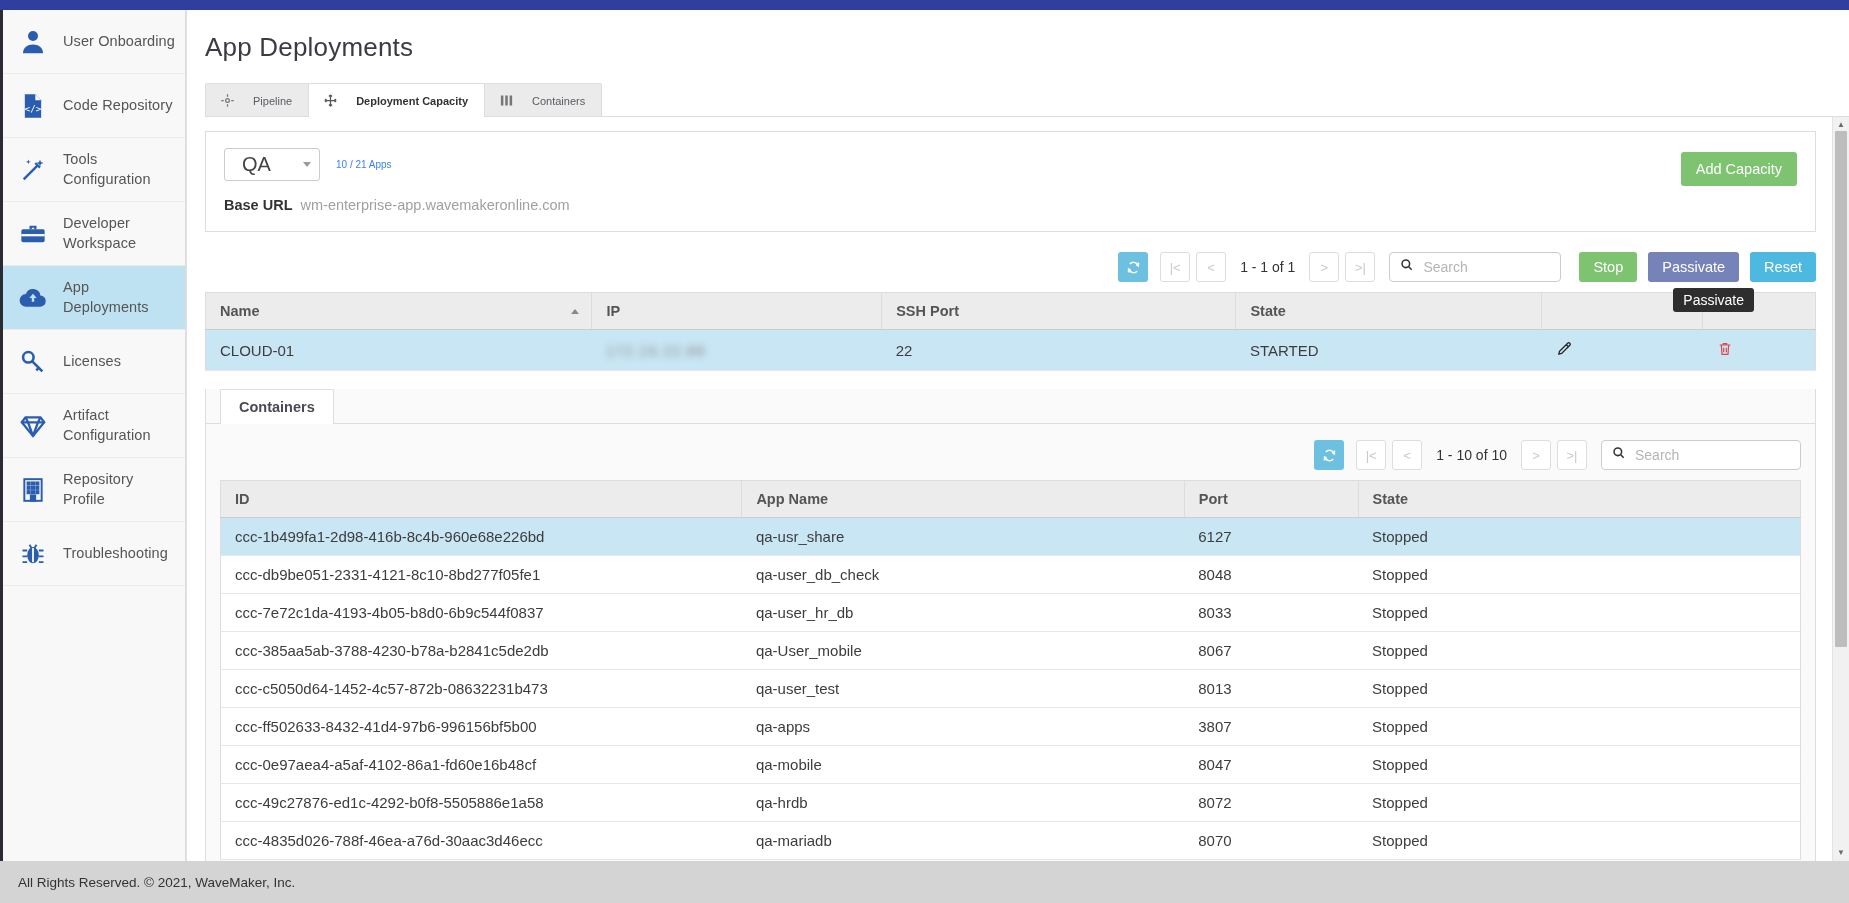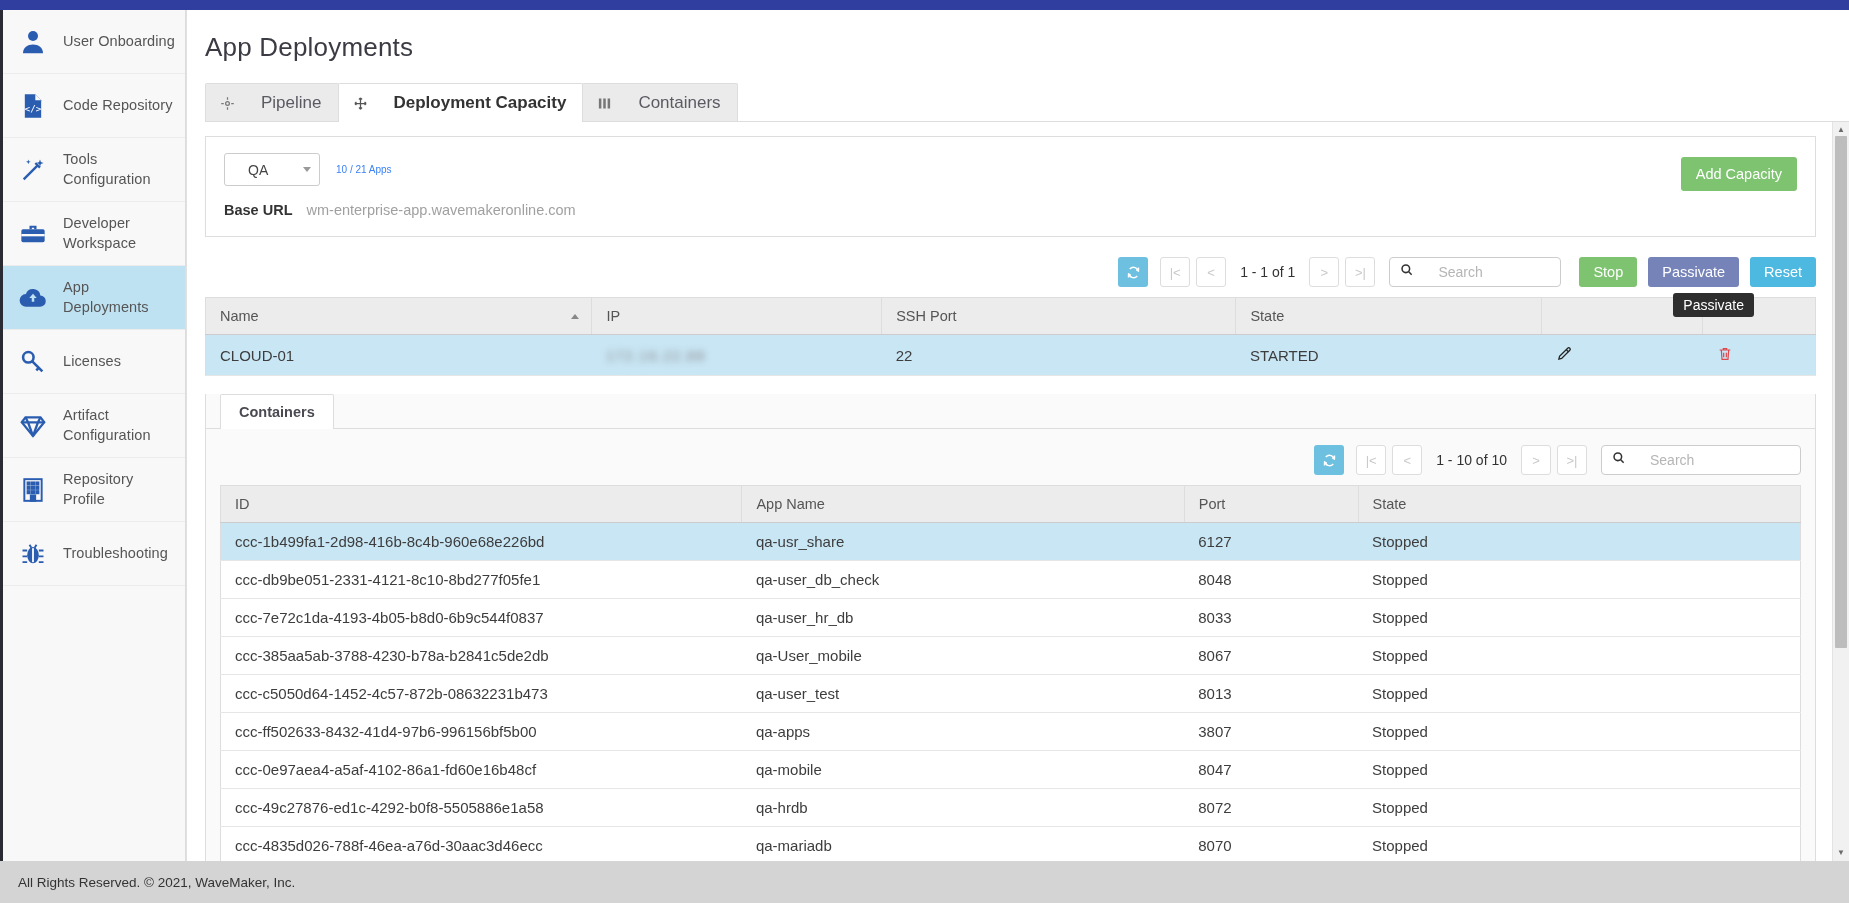--- a/index.html
+++ b/index.html
@@ -58,26 +58,26 @@
   }
 
   
   .tabs {
     display: flex; align-items: flex-end;
     margin: 20px 0 0 18px;
     border-bottom: 1px solid #ddd;
     position: relative; z-index: 1;
   }
   .tab {
-    display: flex; align-items: center; gap: 26px;
+    display: flex; align-items: center; gap: 18px;
     padding: 9px 16px 8px 14px;
     background: #ebebeb;
     border: 1px solid #ddd;
     border-bottom: none;
-    font-size: 17px; color: #5a5a63;
+    font-size: 11px; color: #5a5a63;
     cursor: pointer;
     margin-right: -1px;
     border-radius: 2px 2px 0 0;
     justify-content: center;
   }
   .tab.active {
     background: #fff; color: #333; font-weight: bold;
     margin-bottom: -1px; padding-bottom: 9px;
   }
   .tab-icon { width: 15px; height: 15px; color: #777; display:flex; }
@@ -99,31 +99,31 @@
     display: flex; align-items: flex-start;
     position: relative;
   }
   .env-left { flex: 1 1 auto; }
   .env-row1 { display: flex; align-items: center; gap: 16px; }
   .sel {
     width: 96px; height: 33px;
     border: 1px solid #ccc; background: #fff;
     border-radius: 3px;
     display: flex; align-items: center; justify-content: space-between;
-    padding: 0 8px 0 23px;
-    font-size: 14px; color: #444; cursor: pointer;
+    padding: 0 8px 0 17px;
+    font-size: 20px; color: #444; cursor: pointer;
   }
   .caret {
     width: 0; height: 0;
     border-left: 4px solid transparent;
     border-right: 4px solid transparent;
     border-top: 5px solid #999;
   }
   .apps-count { font-size: 10px; color: #3b82f6; }
-  .env-row2 { display: flex; align-items: center; gap: 14px; margin-top: 16px; }
+  .env-row2 { display: flex; align-items: center; gap: 8px; margin-top: 16px; }
   .burl-label { font-size: 14.5px; color: #333; font-weight: bold; }
   .burl-val { font-size: 14.5px; color: #a0a0a0; }
   .btn-add {
     background: #7dc370; color: #fff; border: none;
     padding: 9px 15px; font-size: 14.5px; border-radius: 3px;
     cursor: pointer; white-space: nowrap;
     position: absolute; right: 18px; top: 20px;
   }
 
   
@@ -136,21 +136,21 @@
     border-radius: 3px; display: flex; align-items: center; justify-content: center;
     font-size: 13px; color: #c9c9c9; cursor: pointer;
   }
   .pg-refresh {
     width: 30px; height: 30px; background: #6dc0e0; border: none;
     border-radius: 3px; display: flex; align-items: center; justify-content: center;
     color: #fff; cursor: pointer; margin-right: 6px;
   }
   .pg-info { font-size: 14px; color: #333; padding: 0 8px; white-space: nowrap; }
   .searchbox {
-    display: flex; align-items: center; gap: 24px;
+    display: flex; align-items: center; gap: 9px;
     border: 1px solid #ccc; border-radius: 4px;
     height: 30px; padding: 0 10px; width: 172px; background: #fff;
     margin-left: 8px;
   }
   .searchbox input {
     border: none; outline: none; font-size: 14px; width: 100%;
     font-family: "Liberation Sans", sans-serif; color: #333;
   }
   .searchbox input::placeholder { color: #b5b5b5; }
   .act-btn {
@@ -165,21 +165,21 @@
     position: absolute; background: #2e2e2e; color: #fff;
     font-size: 14px; padding: 4px 10px; border-radius: 3px;
     top: 36px; right: 62px; white-space: nowrap; z-index: 20;
   }
 
   
   table { border-collapse: collapse; width: 100%; table-layout: fixed; }
   .grid { margin-top: 10px; border: 1px solid #ddd; }
   .grid th {
     background: #ececec; text-align: left;
-    font-size: 14.5px; color: #555; font-weight: normal;
+    font-size: 14.5px; color: #555; font-weight: bold;
     padding: 10px 14px; border-right: 1px solid #ddd;
     border-bottom: 1px solid #ccc; position: relative;
   }
   .grid th:last-child { border-right: none; }
   .grid td {
     font-size: 15px; color: #3d3d3d;
     padding: 10px 14px; border-bottom: 1px solid #e6e6e6;
   }
   tr.sel-row td { background: #c9e6f5; }
   .sort-asc {

